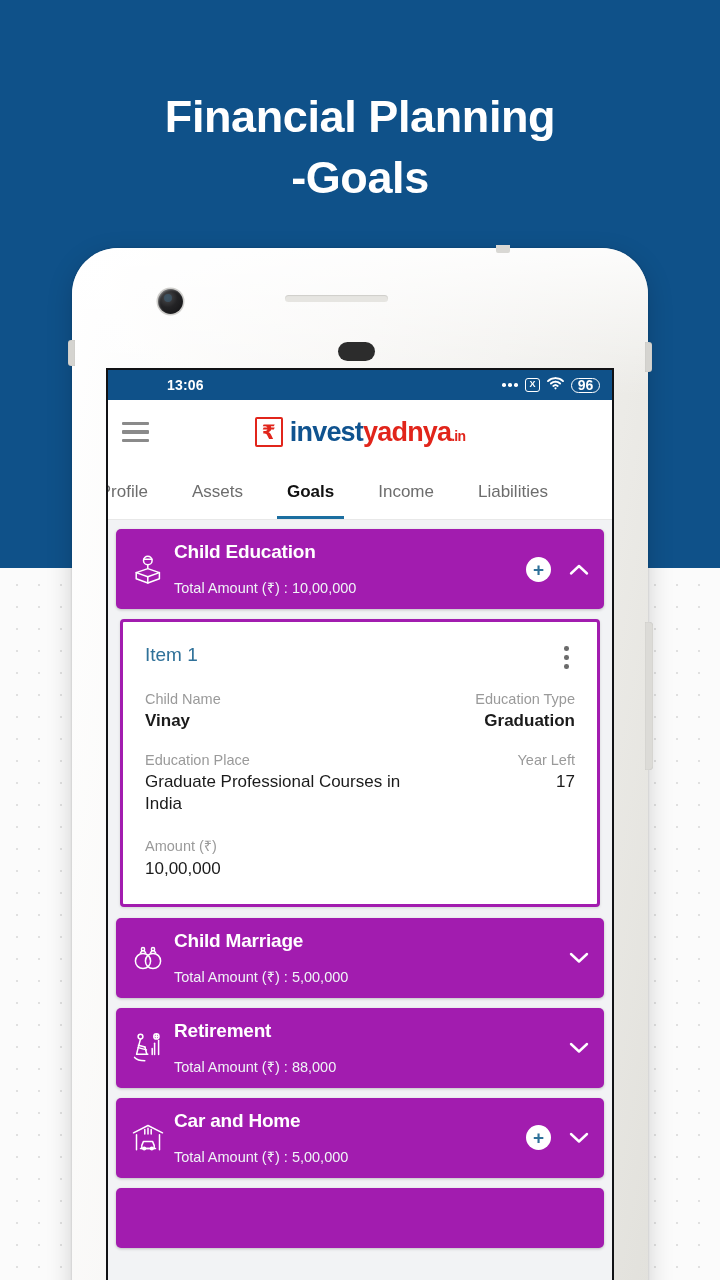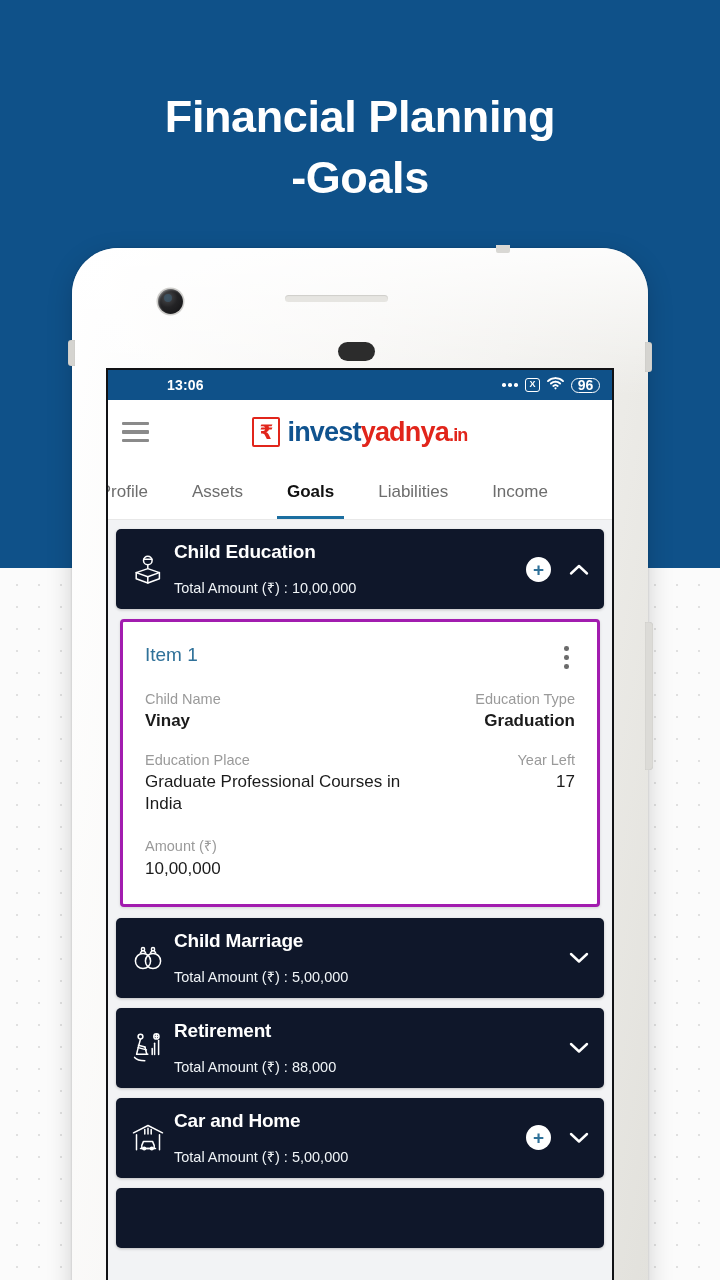--- a/index.html
+++ b/index.html
@@ -112,21 +112,21 @@
   #logo { position:absolute; left:0; right:0; display:flex; align-items:center;
           justify-content:center; gap:7px; pointer-events:none; }
   #logo-mark {
     width:28px; height:30px; border:2px solid #e1251b; border-radius:2px;
     color:#e1251b; font-size:20px; font-weight:700; line-height:27px;
     text-align:center; font-family:"DejaVu Sans", sans-serif;
   }
   #logo-text { font-size:27px; font-weight:700; letter-spacing:-0.8px; }
   #logo-text .a { color:#10538f; }
   #logo-text .b { color:#e1251b; }
-  #logo-text .c { color:#e1251b; font-size:18px; }
+  #logo-text .c { color:#e1251b; font-size:14px; }
 
   
   #tabs {
     height:56px; background:#ffffff; display:flex; align-items:stretch;
     border-bottom:1px solid #e8e8e8; overflow:hidden; position:relative;
   }
   .tab {
     display:flex; align-items:center; justify-content:center;
     font-size:17px; color:#6d6d6d; white-space:nowrap; padding:0 22px;
     position:relative; flex:0 0 auto; cursor:pointer;
@@ -136,21 +136,21 @@
     content:""; position:absolute; left:12px; right:12px; bottom:0;
     height:3.5px; background:#1b6ea0;
   }
   #tabs-scroll { display:flex; margin-left:-52px; }
 
   
   #goals {
     height:788px; background:#f2f3f5; padding:9px 8px 0 8px; overflow:hidden;
   }
   .goal-card {
-    background:#0f172a; border-radius:5px; margin-bottom:10px;
+    background:#a21caf; border-radius:5px; margin-bottom:10px;
     display:flex; align-items:center; padding:12px 14px 12px 12px;
     box-shadow:0 1px 3px rgba(0,0,0,0.22);
     position:relative;
   }
   .goal-icon { width:40px; flex:0 0 40px; display:flex; align-items:center;
                justify-content:center; color:#ffffff; }
   .goal-text { flex:1 1 auto; padding-left:6px; }
   .goal-title { color:#ffffff; font-size:19px; font-weight:700; letter-spacing:-0.2px; }
   .goal-sub { color:#f0f4f7; font-size:14.5px; margin-top:14px; }
   .goal-actions { display:flex; align-items:center; gap:17px; }
@@ -238,22 +238,22 @@
         <span id="logo-mark">₹</span>
         <span id="logo-text"><span class="a">invest</span><span class="b">yadnya</span><span class="c">.in</span></span>
       </div>
     </div>
 
     <div id="tabs">
       <div id="tabs-scroll">
         <div class="tab">sk Profile</div>
         <div class="tab">Assets</div>
         <div class="tab active">Goals</div>
+        <div class="tab">Income</div>
         <div class="tab">Liabilities</div>
-        <div class="tab">Income</div>
       </div>
     </div>
 
     <div id="goals">
 
       <div class="goal-card">
         <div class="goal-icon">
           <svg width="30" height="32" viewBox="0 0 30 32" fill="none" stroke="#ffffff" stroke-width="1.5" stroke-linecap="round" stroke-linejoin="round">
             <path d="M10.5 7.5a4.3 4.3 0 1 1 8.6 0c0 2.4-1.9 4.3-4.3 4.3S10.5 9.9 10.5 7.5z"></path>
             <path d="M10.6 6.2h8.4"></path>

